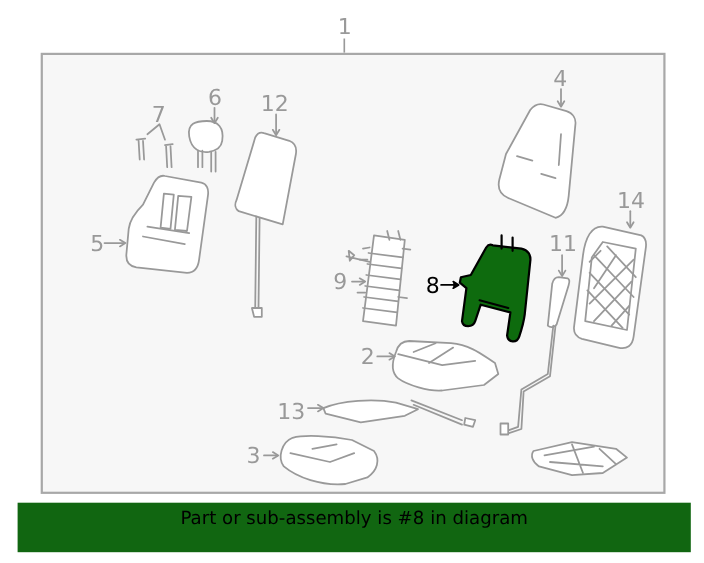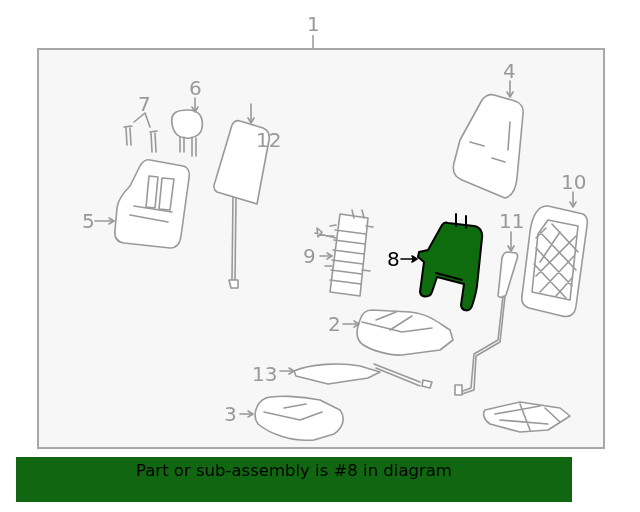--- a/index.html
+++ b/index.html
@@ -11,21 +11,21 @@
       position: absolute; left: 37px; top: 48px; width: 568px; height: 401px;
       background: #f7f7f7; border: 2px solid #a8a8a8; box-sizing: border-box;
     }
     .diagram-svg { position: absolute; left: 0; top: 0; }
     .callout {
       position: absolute; font-size: 20px; color: #999999; line-height: 20px;
       font-family: "DejaVu Sans", sans-serif;
     }
     .callout.active { color: #000000; }
     .banner {
-      position: absolute; left: 16px; top: 457px; width: 556px; height: 45px;
+      position: absolute; left: 16px; top: 457px; width: 612px; height: 45px;
       background: #116611; color: #000000; text-align: center;
       font-size: 16.5px; line-height: 21px; padding-top: 3px; box-sizing: border-box;
     }
     .banner div { white-space: nowrap; }
   </style>
 </head>
 <body>
 
 <div class="callout" style="left:307px; top:14px;">1</div>
 <svg class="diagram-svg" width="640" height="512">
@@ -133,22 +133,22 @@
 
   <g>
     <path d="M485 410 L520 402 L560 408 L570 416 L548 430 L520 432 L490 424 C484 420 482 414 485 410 Z" fill="#fff"></path>
     <path d="M495 414 L540 406 M500 420 L548 424 M520 404 L530 430 M545 408 L560 422"></path>
   </g>
 </svg>
 
 <div class="callout" style="left:503px; top:61px;">4</div>
 <div class="callout" style="left:189px; top:78px;">6</div>
 <div class="callout" style="left:138px; top:94px;">7</div>
-<div class="callout" style="left:256px; top:84px;margin-top:46px;">12</div>
-<div class="callout" style="left:561px; top:172px;">10</div>
+<div class="callout" style="left:237px; top:84px;">12</div>
+<div class="callout" style="left:561px; top:172px;">14</div>
 <div class="callout" style="left:499px; top:211px;text-align:center;">11</div>
 <div class="callout" style="left:82px; top:211px;">5</div>
 <div class="callout" style="left:303px; top:246px;">9</div>
 <div class="callout active" style="left:387px; top:249px;">8</div>
 <div class="callout" style="left:328px; top:314px;">2</div>
 <div class="callout" style="left:252px; top:364px;">13</div>
 <div class="callout" style="left:224px; top:404px;">3</div>
 
 <div class="banner">
   <div>Part or sub-assembly is #8 in diagram</div>

